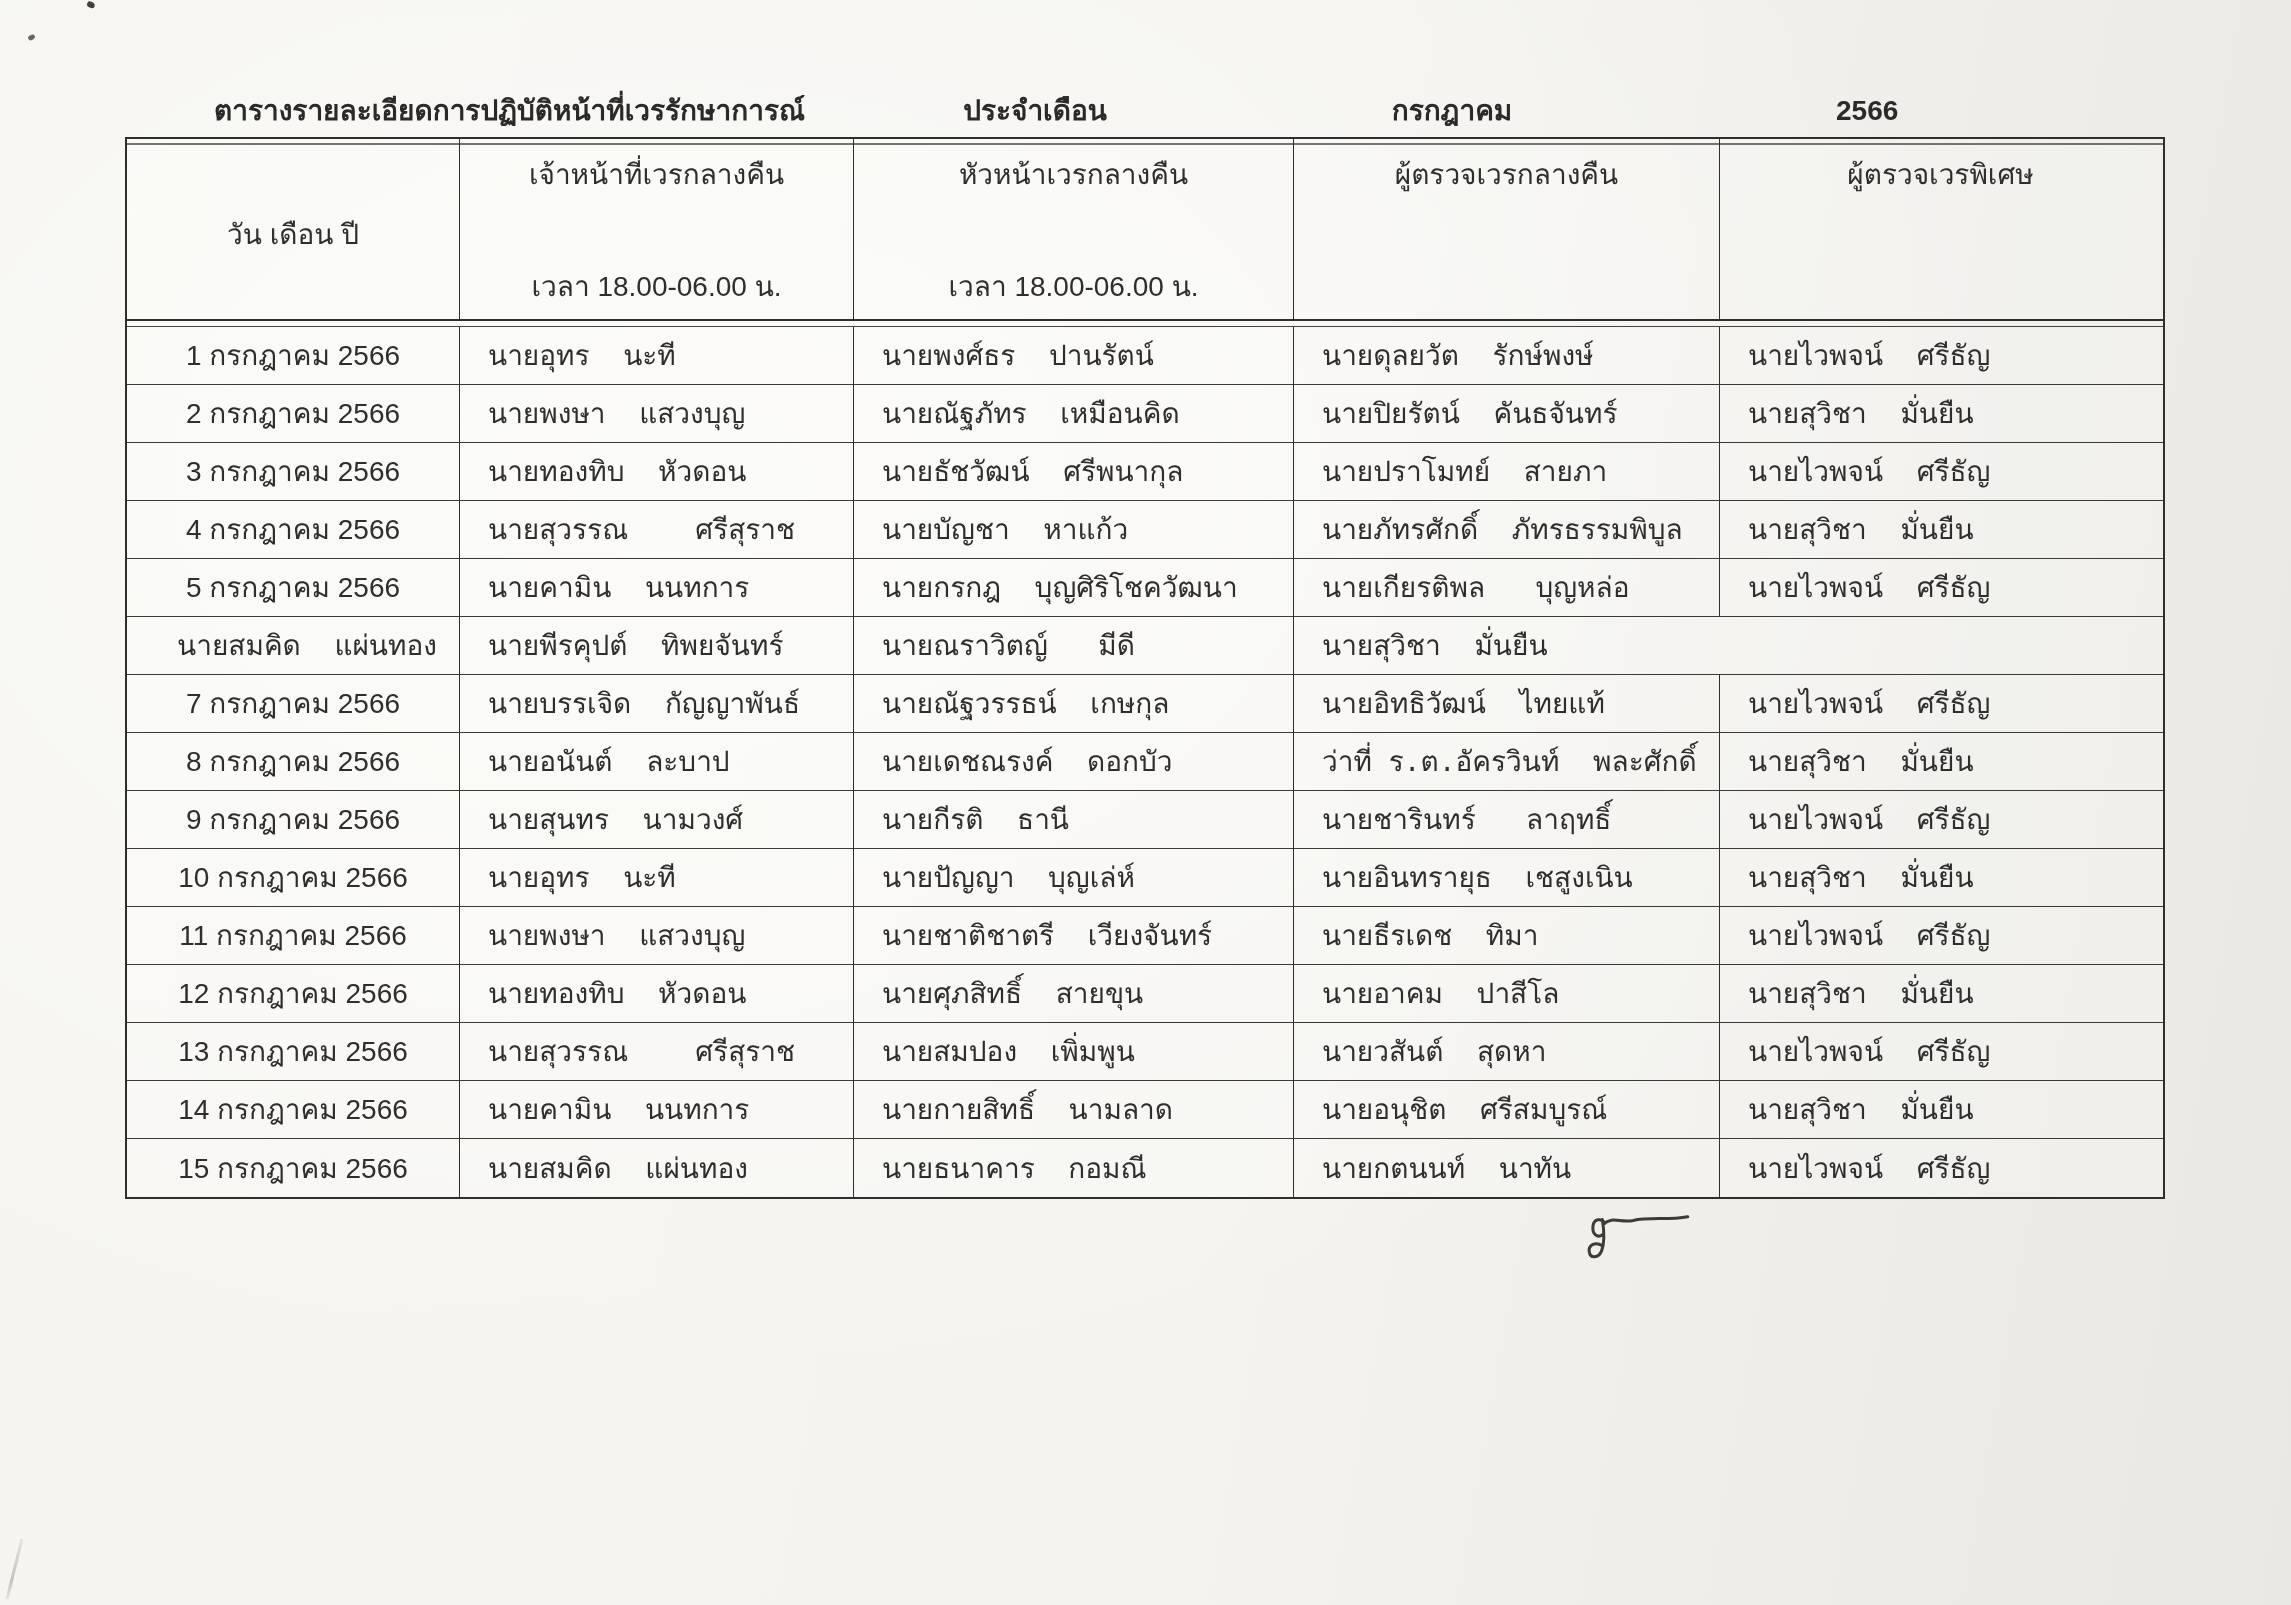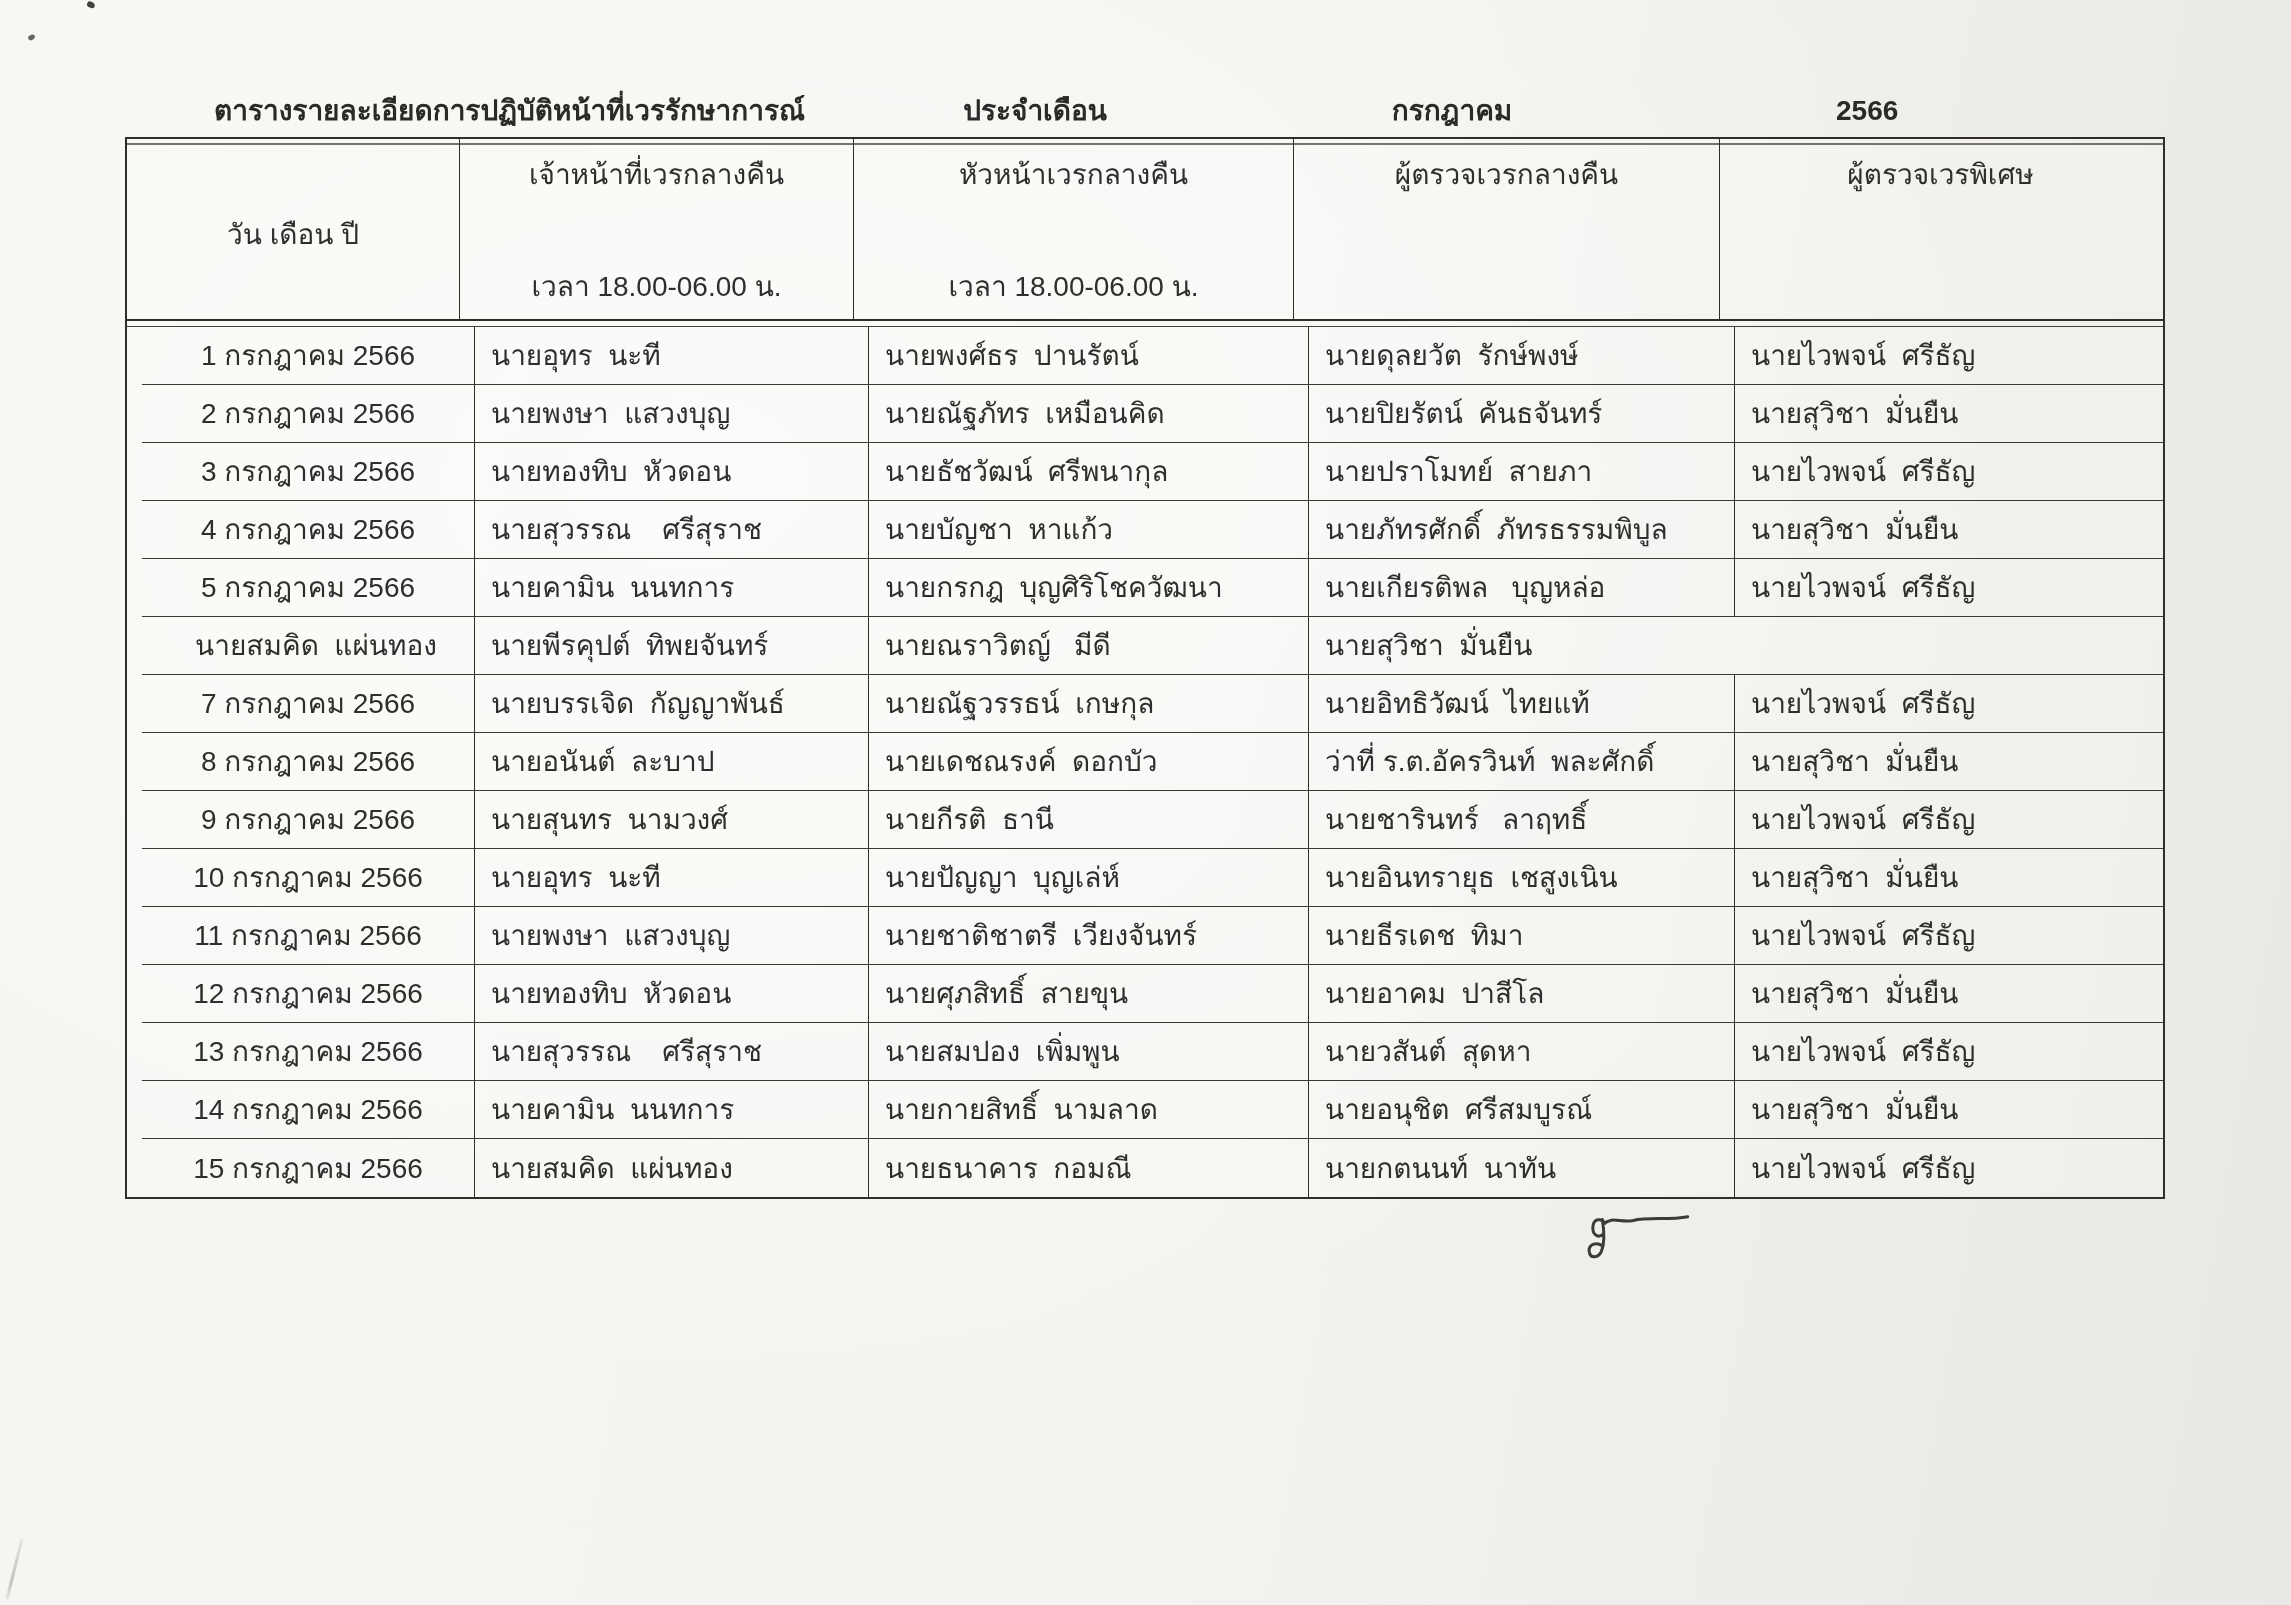--- a/index.html
+++ b/index.html
@@ -48,27 +48,26 @@
   .hdr-top{position:absolute;left:0;right:0;top:13px;}
   .hdr-mid{position:absolute;left:0;right:0;top:73px;}
   .hdr-bottom{position:absolute;left:0;right:0;bottom:11.2px;}
   .hdr-sep{height:7.5px;border-top:2.8px solid #2f2e2b;border-bottom:1.9px solid #44423f;box-sizing:border-box;}
 
   .tbody{position:relative;}
   .trow{
     display:grid;grid-template-columns:332px 394px 440px 426px 442px;
     height:58px;box-sizing:border-box;border-bottom:1.9px solid #3a3935;
     font-size:28px;
-    margin-left:15px;
   }
   .trow:last-child{border-bottom:none;}
   .tcell{border-left:1.9px solid #2f2e2b;box-sizing:border-box;
     display:flex;align-items:center;white-space:pre;overflow:visible;}
   .tcell:first-child{border-left:none;justify-content:center;}
-  .tcell.name{padding-left:16px;}
+  .tcell.name{padding-left:28px;font-family:Liberation Mono, monospace;}
 
   
   .signature{position:absolute;left:1577px;top:1210px;width:122px;height:66px;}
 </style>
 </head>
 <body>
 
 <div class="page">
 
   <span class="speck s1"></span>

